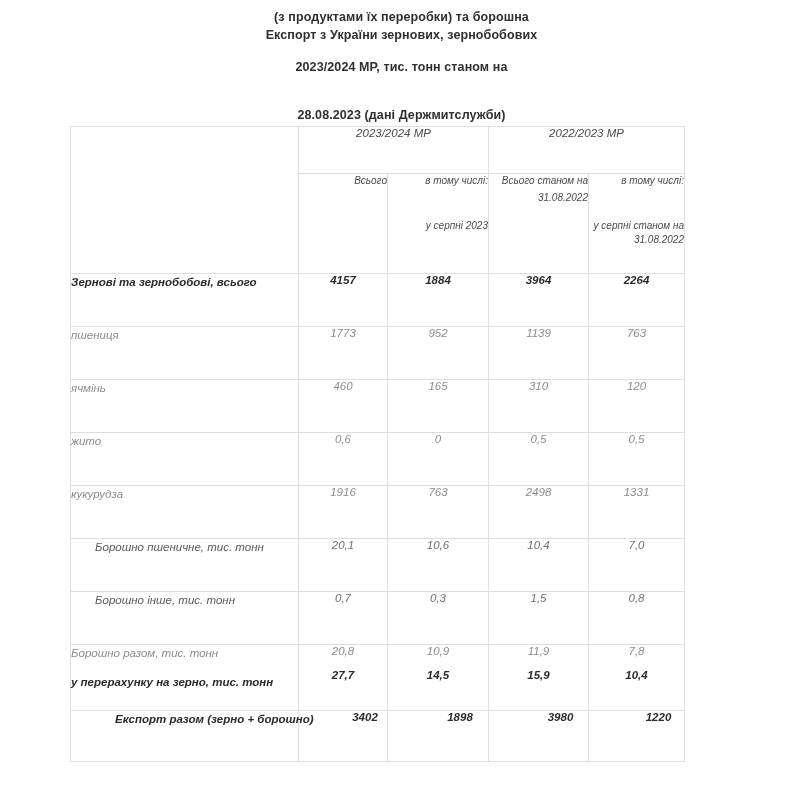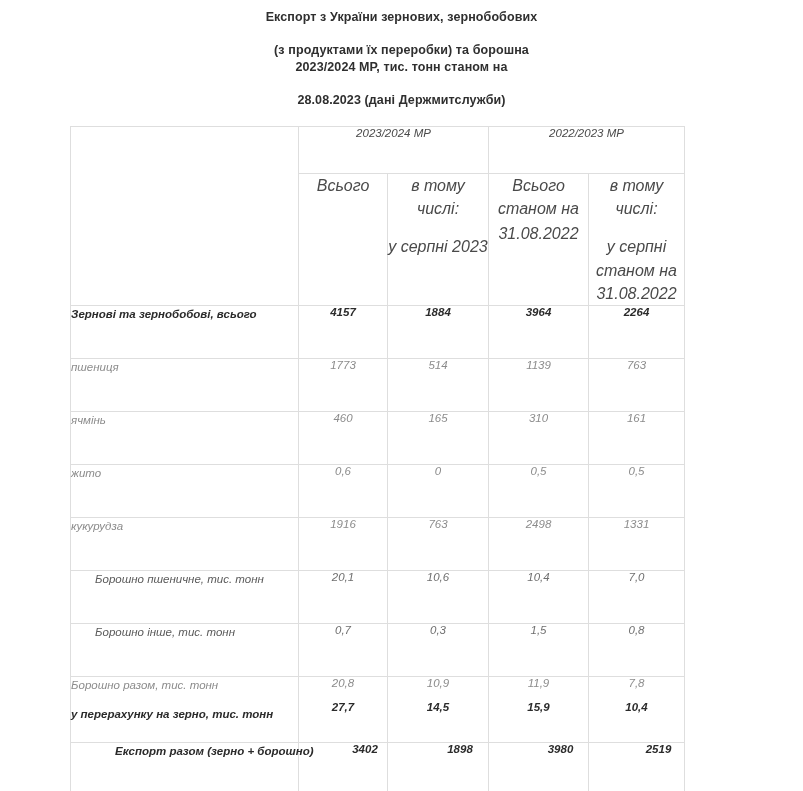--- a/index.html
+++ b/index.html
@@ -31,21 +31,21 @@
   }
   .title-line {
     font-size: 12.5px;
     font-weight: 600;
     color: #2f2f2f;
     line-height: 1.25;
     letter-spacing: 0.1px;
   }
   .title-line.l1 { margin-bottom: 17px; }
   .title-line.l2 { margin-bottom: 2px; }
-  .title-line.l3 { margin-bottom: 17px; }
+  .title-line.l3 { margin-bottom: 32px; }
   .title-line.l4 { margin-bottom: 8px; }
 
   
   .table-wrap {
     position: absolute;
     left: 70px;
     top: 126px;
     width: 614px;
   }
   table.export-table {
@@ -77,30 +77,30 @@
     height: 46px;
     text-align: center;
     font-weight: 400;
     font-size: 11.5px;
     color: #4a4a4a;
     vertical-align: middle;
     padding-top: 2px;
   }
   .hd-sub {
     height: 99px;
-    text-align: center;
-    font-weight: 400;
-    font-size: 16px;
+    text-align: right;
+    font-weight: 400;
+    font-size: 10px;
     color: #4a4a4a;
     vertical-align: top;
     padding: 14px 6px 0 6px;
     line-height: 1.45;
   }
   .hd-sub .sub-a { display: block; }
-  .hd-sub .sub-b { display: block; margin-top: 15px; }
+  .hd-sub .sub-b { display: block; margin-top: 30px; }
   .hd-sub .sub-b.tight { margin-top: 2px; }
 
   
   .row-label {
     font-size: 11.5px;
     line-height: 1.5;
     padding: 14px 8px 0 10px;
     color: #8c8c8c;
     font-weight: 400;
     white-space: nowrap;
@@ -151,22 +151,22 @@
   }
   .row-num .dual-a { text-align: center; }
   .row-num .dual-b { text-align: center; }
 </style>
 </head>
 <body>
 
 <div class="page">
 
   <div class="title-block">
+    <div class="title-line l2">(з продуктами їх переробки) та борошна</div>
     <div class="title-line l1">Експорт з України зернових, зернобобових</div>
-    <div class="title-line l2">(з продуктами їх переробки) та борошна</div>
     <div class="title-line l3">2023/2024 МР, тис. тонн станом на</div>
     <div class="title-line l4">28.08.2023 (дані Держмитслужби)</div>
   </div>
 
   <div class="table-wrap">
     <table class="export-table">
       <colgroup>
         <col class="c-label">
         <col class="c-n1">
         <col class="c-n2">
@@ -205,31 +205,31 @@
           <td class="row-label">Зернові та зернобобові, всього</td>
           <td class="row-num">4157</td>
           <td class="row-num">1884</td>
           <td class="row-num">3964</td>
           <td class="row-num">2264</td>
         </tr>
 
         <tr class="h-norm">
           <td class="row-label">пшениця</td>
           <td class="row-num">1773</td>
-          <td class="row-num">514</td>
+          <td class="row-num">952</td>
           <td class="row-num">1139</td>
           <td class="row-num">763</td>
         </tr>
 
         <tr class="h-norm">
           <td class="row-label">ячмінь</td>
           <td class="row-num">460</td>
           <td class="row-num">165</td>
           <td class="row-num">310</td>
-          <td class="row-num">161</td>
+          <td class="row-num">120</td>
         </tr>
 
         <tr class="h-norm">
           <td class="row-label">жито</td>
           <td class="row-num">0,6</td>
           <td class="row-num">0</td>
           <td class="row-num">0,5</td>
           <td class="row-num">0,5</td>
         </tr>
 
@@ -278,20 +278,20 @@
             <span class="dual-a">7,8</span>
             <span class="dual-b">10,4</span>
           </td>
         </tr>
 
         <tr class="r-strong h-last">
           <td class="row-label">Експорт разом (зерно + борошно)</td>
           <td class="row-num">3402</td>
           <td class="row-num">1898</td>
           <td class="row-num">3980</td>
-          <td class="row-num">2519</td>
+          <td class="row-num">1220</td>
         </tr>
 
       </tbody>
     </table>
   </div>
 
 </div>
 
 </body></html>

